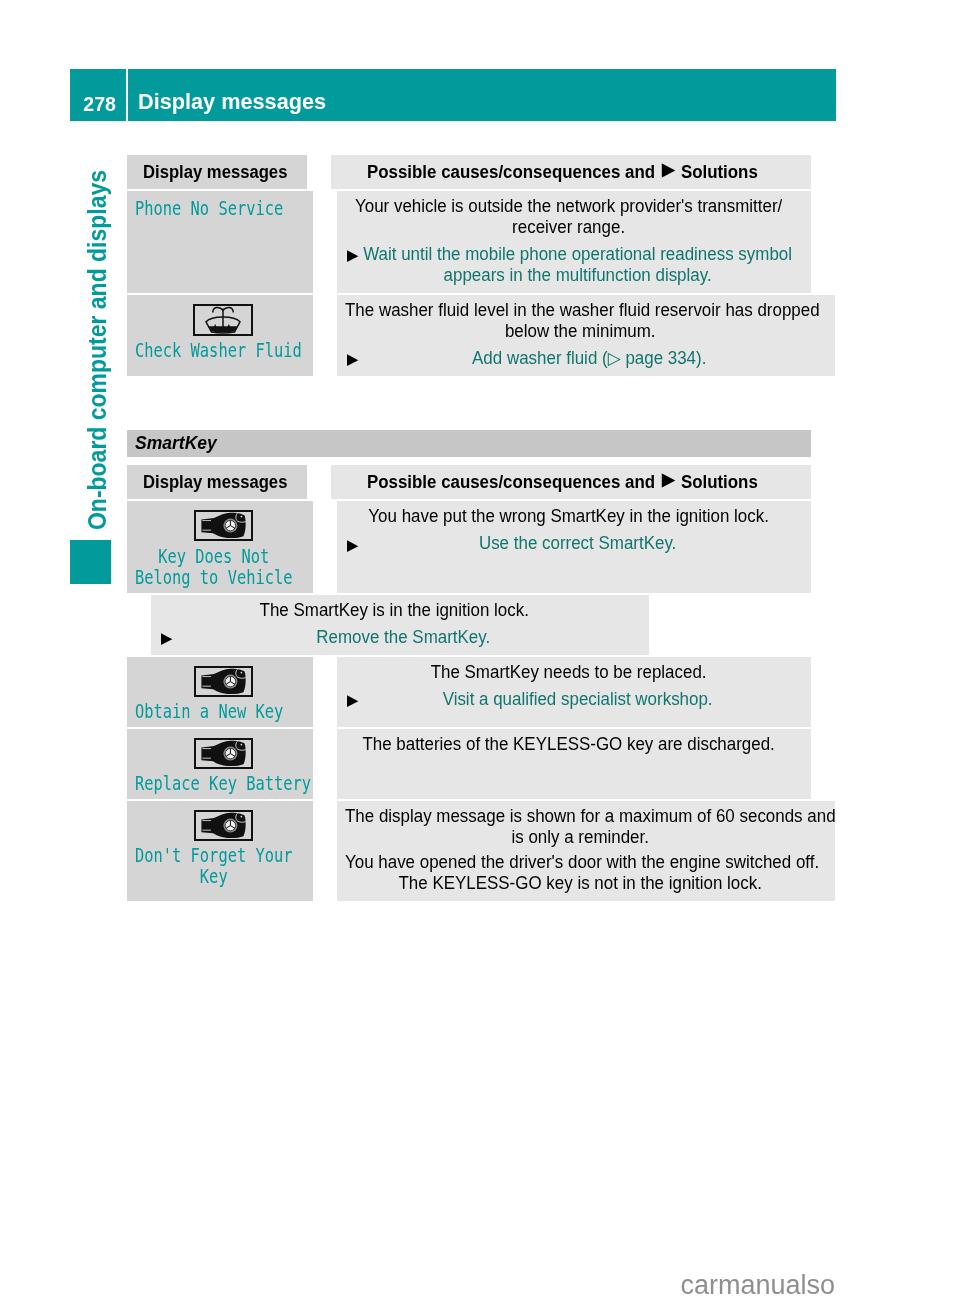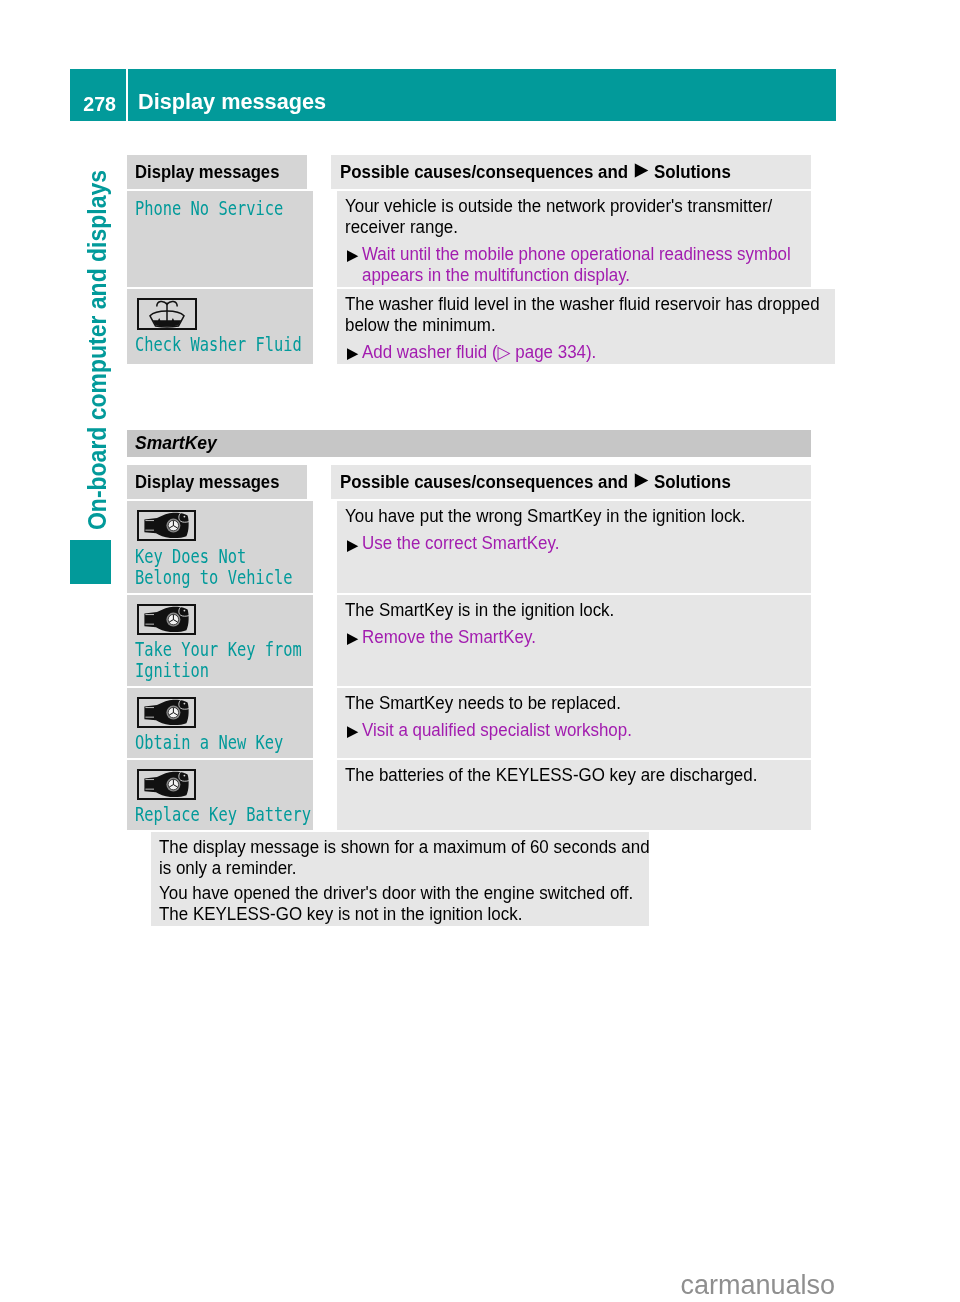--- a/index.html
+++ b/index.html
@@ -1,18 +1,18 @@
 <!DOCTYPE html>
 <html><head>
 <meta charset="utf-8">
 <style>
   * { margin:0; padding:0; box-sizing:border-box; }
   html,body { width:960px; height:1302px; background:#ffffff; }
   body { font-family:"Liberation Sans", sans-serif; }
-  .page { position:relative; width:836px; height:1302px; overflow:hidden; background:#fff; }
+  .page { position:relative; width:836px; height:1302px; overflow:hidden; background:#fff;text-align:center; }
 
   
   .runhdr { position:absolute; left:70px; top:69px; width:820px; height:52px; }
   .runhdr-num { position:absolute; left:0; top:0; width:56px; height:52px; background:#029a9a; }
   .runhdr-num span { position:absolute; left:13.3px; top:35.2px;
                      color:#fff; font-weight:bold; font-size:19.6px; line-height:0;
                      display:inline-block; }
   .runhdr-bar { position:absolute; left:58px; top:0; right:0; height:52px; background:#029a9a; }
   .runhdr-bar span { position:absolute; left:10.2px; top:33.0px;
                      color:#fff; font-weight:bold; font-size:22.6px; line-height:0;
@@ -35,28 +35,28 @@
   .hrow .c2 { padding:5px 0 5px 9px; }
   .hrow .c1 > span, .hrow .c2 > span { font-weight:bold; font-size:18px; line-height:24px; color:#000;
         display:inline-block; transform:scaleX(0.925); transform-origin:0 50%; white-space:nowrap; }
   .hrow .c2 > span { transform:scaleX(0.938); }
   .sectbar { background:#c6c6c6; height:26.7px; position:relative;font-style:italic; }
   .sectbar span { position:absolute; left:8.2px; top:13.1px;
                   font-weight:bold; font-size:18px; line-height:0; color:#000;
                   display:inline-block; transform:scaleX(0.973); transform-origin:0 0; }
   .tblgap { height:8.7px; }
   .c1 .inner { padding:6.6px 4px 4.6px 8.2px; }
-  .c2 .inner { padding:5px 4px 1px 8px; }
+  .c2 .inner { padding:5px 4px 7px 8px; }
   .msg { color:#029a9a; font-family:"DejaVu Sans Mono", monospace; font-size:19px;
          line-height:21.3px; white-space:pre; display:inline-block;
          transform:scaleX(0.81); transform-origin:0 0; }
   .iconwrap { display:block; line-height:0; margin:2.4px 0 4.2px 2.2px; }
   .para { font-size:17.5px; line-height:21px; color:#000; white-space:nowrap;
           transform:scaleX(0.968); transform-origin:0 0; }
-  .bullet { display:flex; font-size:17.5px; line-height:21px; color:#a21caf; margin-top:6px;
+  .bullet { display:flex; font-size:17.5px; line-height:21px; color:#0f766e; margin-top:6px;
             white-space:nowrap; }
   .bullet .txt { transform:scaleX(0.968); transform-origin:0 0; }
   .bullet .tri { flex:0 0 16.5px; }
   .bullet .txt { flex:1; }
   .para + .para { margin-top:4.2px; }
   .tri-inline { display:inline-block; width:27.5px; height:14.4px; position:relative; }
   .tri-inline svg { position:absolute; left:6.9px; top:-0.5px; transform:scaleX(1.0661); transform-origin:0 0; }
   .bullet .tri svg { display:block; margin:6.2px 0 0 1.6px; }
   .wm { position:absolute; left:680.5px; top:1285px; color:#8f8f8f; font-size:27px;
         line-height:0; }
@@ -153,27 +153,20 @@
                   <svg width="13" height="13" viewBox="0 0 13 13">
                     <use href="#sym-tri-s"></use>
                   </svg>
                 </span>
                 <span class="txt"><span>Use the correct SmartKey.</span></span>
               </div>
             </div>
           </div>
         </div>
         <div class="row">
-          <div class="c1">
-            <div class="inner"><span class="iconwrap"><svg viewBox="0 0 59 31" width="59" height="31">
-                  <rect x="1" y="1" width="57" height="29" fill="none" stroke="#111" stroke-width="2"></rect>
-                  <use href="#sym-key"></use>
-                </svg></span><div class="msg">Take Your Key from
-Ignition</div></div>
-          </div>
           <div class="c2">
             <div class="inner">
               <div class="para"><span>The SmartKey is in the ignition lock.</span></div>
               <div class="bullet">
                 <span class="tri">
                   <svg width="13" height="13" viewBox="0 0 13 13">
                     <use href="#sym-tri-s"></use>
                   </svg>
                 </span>
                 <span class="txt"><span>Remove the SmartKey.</span></span>
@@ -209,20 +202,27 @@
                   <use href="#sym-key"></use>
                 </svg></span><div class="msg">Replace Key Battery</div></div>
           </div>
           <div class="c2">
             <div class="inner">
               <div class="para"><span>The batteries of the KEYLESS-GO key are discharged.</span></div>
             </div>
           </div>
         </div>
         <div class="row">
+          <div class="c1">
+            <div class="inner"><span class="iconwrap"><svg viewBox="0 0 59 31" width="59" height="31">
+                  <rect x="1" y="1" width="57" height="29" fill="none" stroke="#111" stroke-width="2"></rect>
+                  <use href="#sym-key"></use>
+                </svg></span><div class="msg">Don't Forget Your
+Key</div></div>
+          </div>
           <div class="c2">
             <div class="inner">
               <div class="para"><span>The display message is shown for a maximum of 60 seconds and</span><br><span>is only a reminder.</span></div>
               <div class="para"><span>You have opened the driver's door with the engine switched off.</span><br><span>The KEYLESS-GO key is not in the ignition lock.</span></div>
             </div>
           </div>
         </div>
       </div>
     </div>
 

